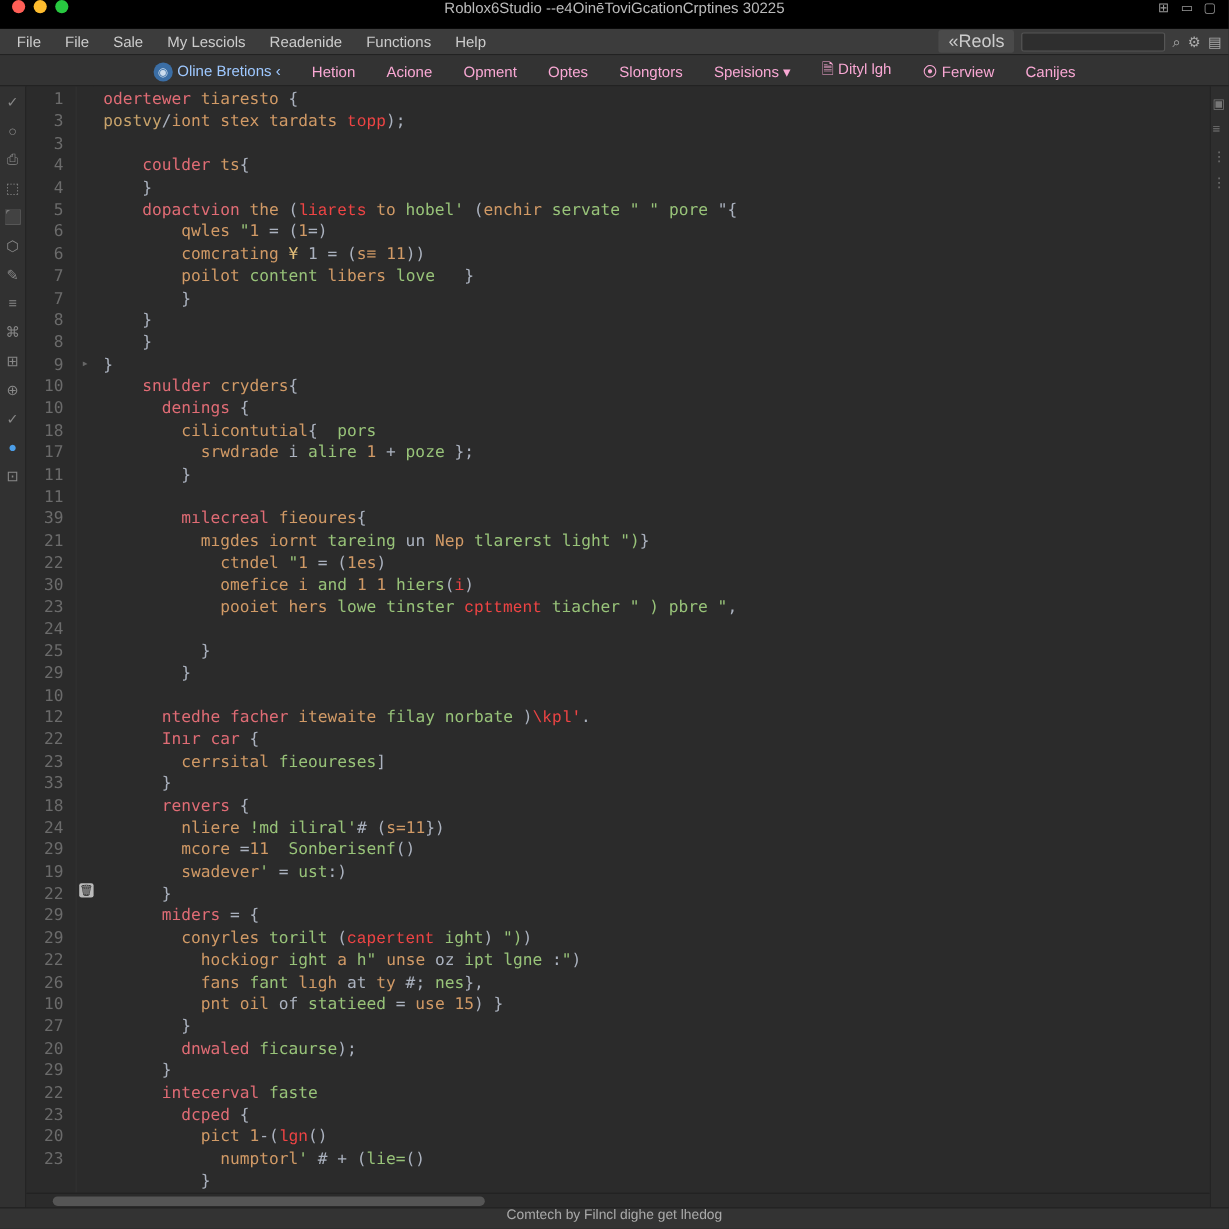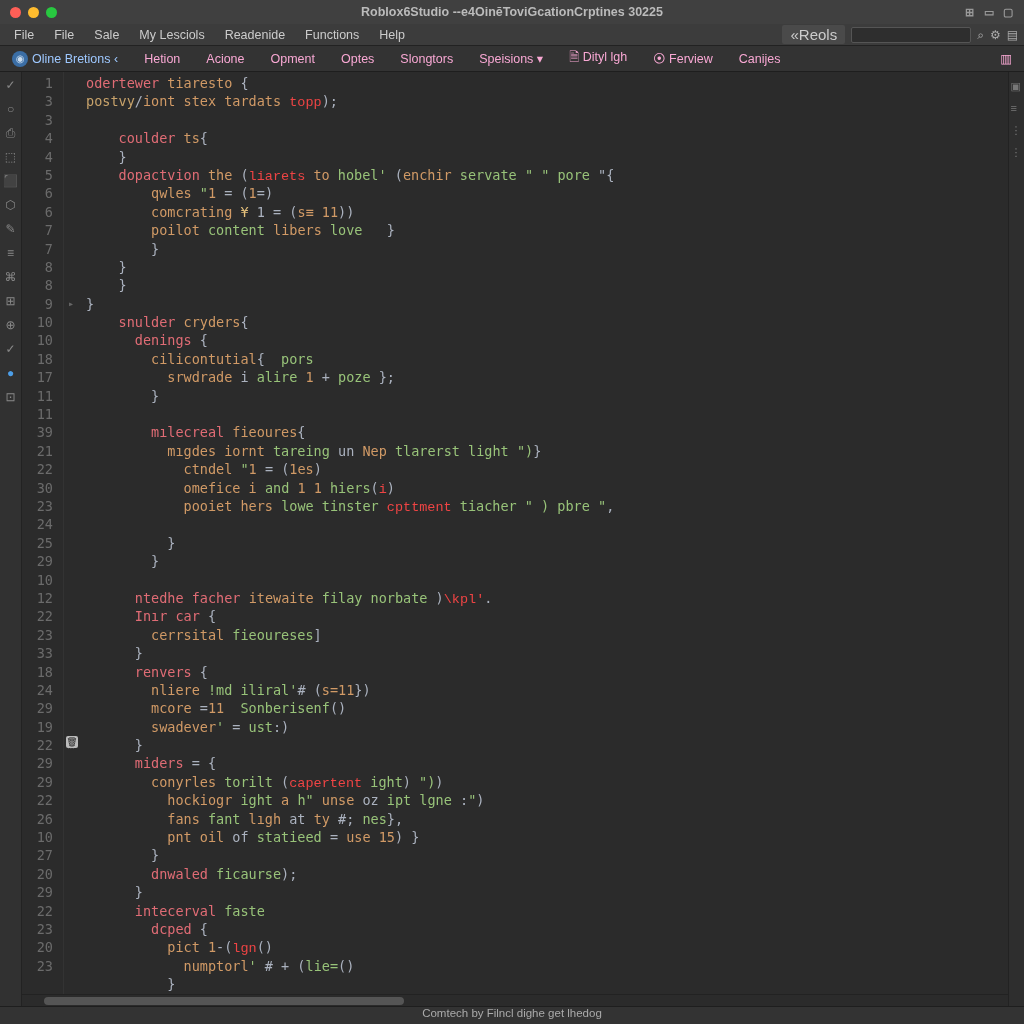--- a/index.html
+++ b/index.html
@@ -1,39 +1,39 @@
 <!DOCTYPE html>
 <html><head>
 <meta charset="utf-8">
 <style>
 * { margin: 0; padding: 0; box-sizing: border-box; }
 html, body { width: 1024px; height: 1024px; overflow: hidden; font-family: -apple-system, "Segoe UI", Arial, sans-serif; font-size: 13px; background: #2b2b2b; color: #ccc; user-select: none; }
 
 
-.titlebar { height: 24px; background: #404040; display: flex; align-items: center; position: relative; font-weight: bold; }
+.titlebar { height: 24px; background: #000000; display: flex; align-items: flex-start; position: relative; }
 .traffic { display: flex; gap: 7px; padding-left: 10px; }
 .traffic span { width: 11px; height: 11px; border-radius: 50%; display: inline-block; }
 .t-red { background: #ff5f57; }
 .t-yel { background: #febc2e; }
 .t-grn { background: #28c840; }
 .title-text { position: absolute; left: 50%; transform: translateX(-50%); color: #bbb; font-size: 12.5px; }
 .title-right { position: absolute; right: 8px; display: flex; gap: 6px; }
 .title-right span { width: 13px; height: 13px; color: #999; font-size: 11px; }
 
 
 .menubar { height: 22px; background: #3c3c3c; display: flex; align-items: center; padding-left: 4px; gap: 2px; border-bottom: 1px solid #222; }
 .menubar .mi { padding: 2px 10px; color: #ccc; font-size: 12.5px; cursor: pointer; }
 .menubar .spacer { flex: 1; }
 .menubar .rctl { display: flex; align-items: center; gap: 6px; margin-right: 6px; }
 .menubar .pill { background: #4a4a4a; padding: 1px 8px; border-radius: 2px; font-size: 15px; color: #ccc; }
 .menubar .search { width: 120px; height: 16px; background: #2e2e2e; border: 1px solid #555; border-radius: 2px; }
 .menubar .icn { color: #aaa; font-size: 12px; }
 
 
-.toolbar { height: 26px; background: #333; display: flex; align-items: center; border-bottom: 1px solid #1e1e1e; gap: 4px; }
+.toolbar { height: 26px; background: #333; display: flex; align-items: center; border-bottom: 1px solid #1e1e1e; gap: 4px; flex-direction: column; }
 .toolbar .tbtn { padding: 3px 12px; color: #f9a8d4; font-size: 12.5px; cursor: pointer; border-radius: 2px; }
 .toolbar .tbtn.active { color: #9ec8ff; }
 .toolbar .tbico { width: 16px; height: 16px; border-radius: 50%; background: #3b6ea5; margin-right: 4px; display: inline-flex; align-items: center; justify-content: center; color: #cde; font-size: 10px; }
 .toolbar .rdiv { flex: 1; }
 
 
 .main { display: flex; height: calc(1024px - 24px - 22px - 26px - 18px); }
 
 
 .rail { width: 22px; background: #313131; border-right: 1px solid #222; display: flex; flex-direction: column; align-items: center; padding-top: 6px; gap: 10px; }

